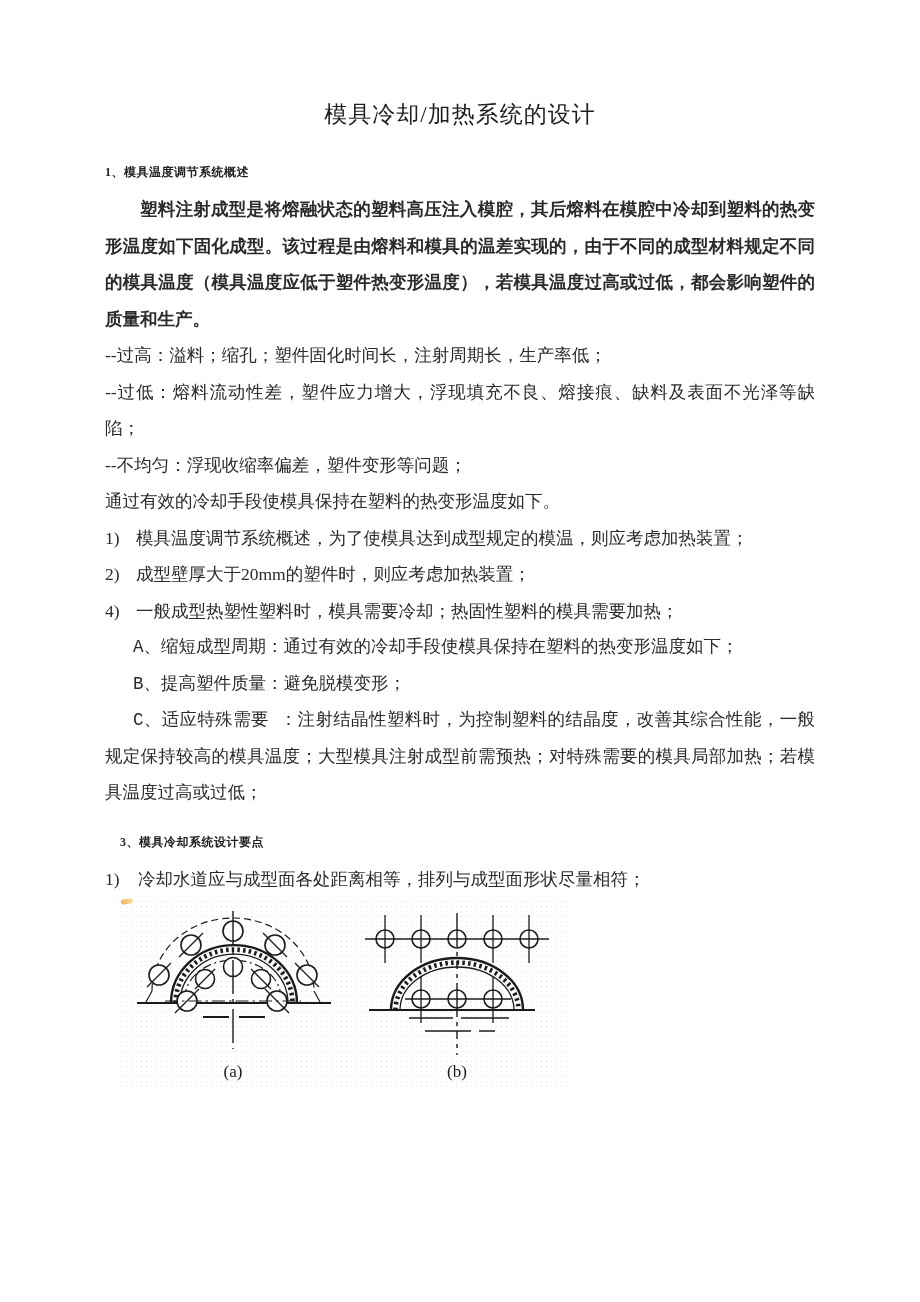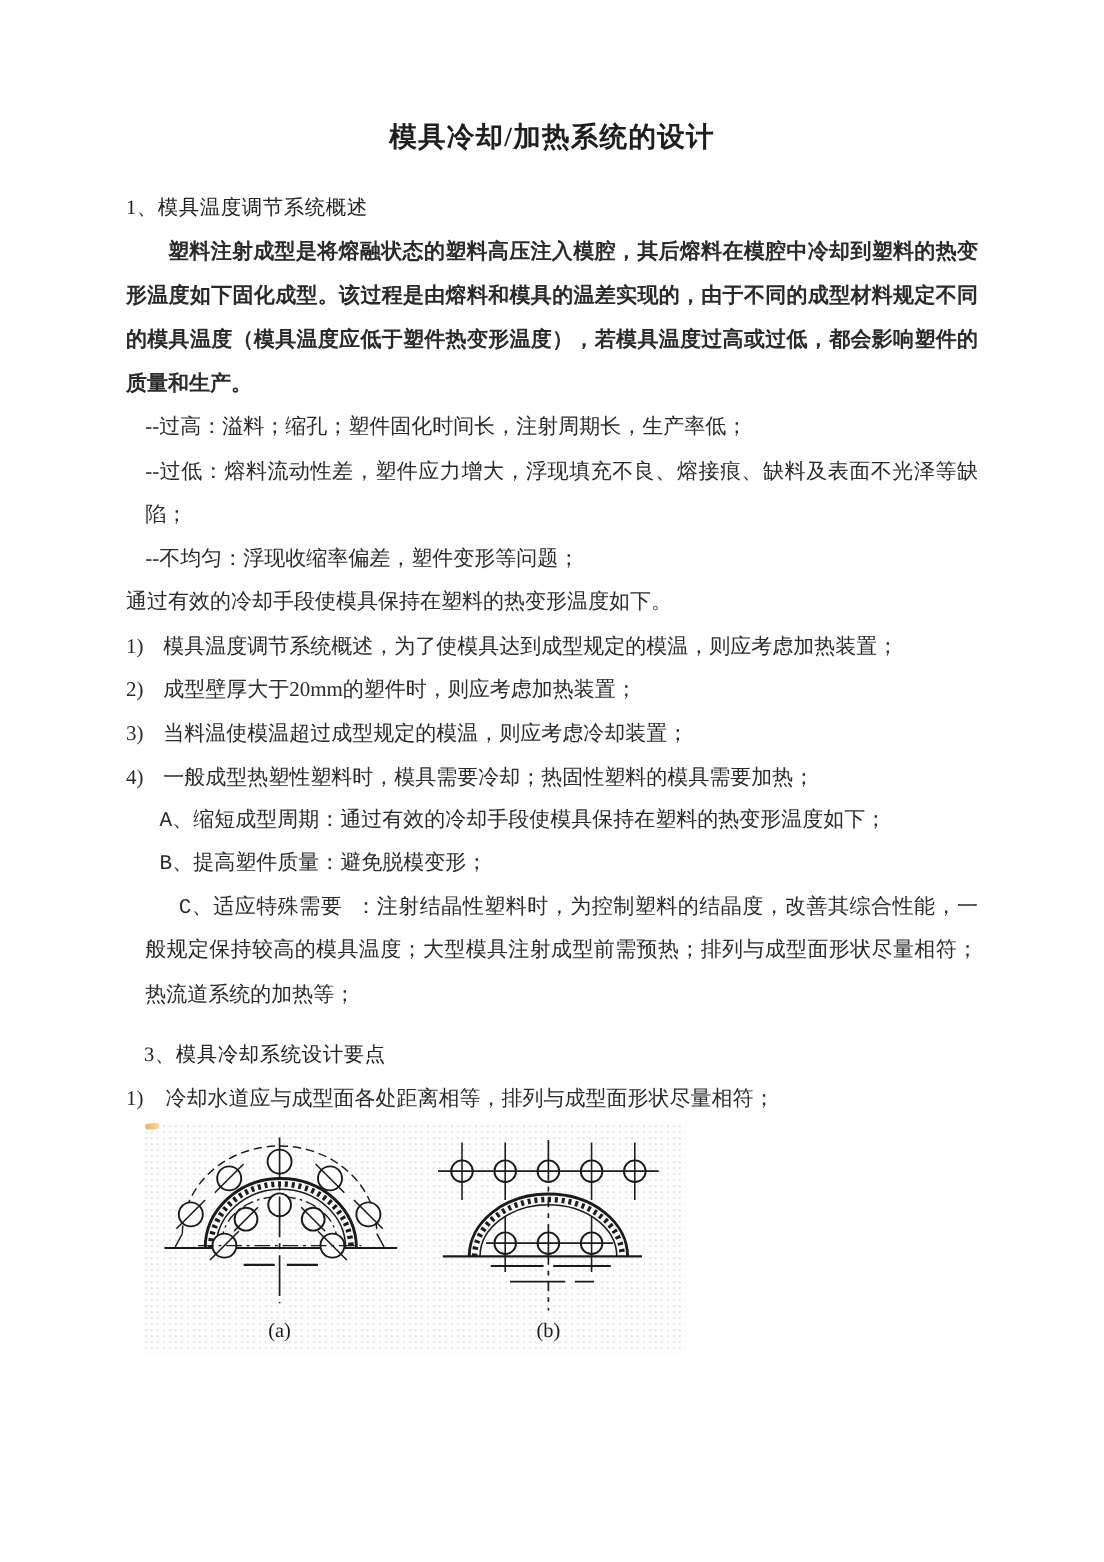--- a/index.html
+++ b/index.html
@@ -3,33 +3,33 @@
 <meta charset="utf-8">
 <style>
   html,body{margin:0;padding:0;background:#ffffff;}
   .page{
     width:920px;height:1302px;box-sizing:border-box;
     padding:100px 105px 0 105px;
     font-family:"Liberation Serif","DejaVu Serif",serif;
     color:#262626;position:relative;overflow:hidden;background:#ffffff;
   }
   .doc-title{
-    font-size:23px;font-weight:bold;text-align:center;
+    font-size:23px;font-weight:normal;text-align:center;
     margin:0;line-height:30px;letter-spacing:1px;color:#1e1e1e;
   }
   .sec-h{
-    font-size:17px;font-weight:normal;line-height:37px;margin:0;color:#222222;
+    font-size:12px;font-weight:bold;line-height:37px;margin:0;color:#222222;
     letter-spacing:0.5px;
   }
   .sec1-h{margin-top:24px;}
   .sec2-h{margin-top:6px;}
   .sec3-h{margin-top:12px;margin-left:15px;}
   .body-text{font-size:17.5px;line-height:36.5px;margin:0;color:#2a2a2a;}
   .intro{text-indent:35px;text-align:justify;font-weight:bold;}
-  .justify{text-align:justify;margin-left:16px;}
+  .justify{text-align:justify;}
   .num-item .n{display:inline-block;width:31px;}
   .sec3-item{}
   .sec3-item .n{display:inline-block;width:33px;}
   .lettered{text-indent:28px;font-family:Liberation Mono, monospace;}
   .figure{
     margin-left:14px;margin-top:2px;width:452px;height:192px;position:relative;
     background-color:#fffefe;
     background-image:radial-gradient(circle,#ecdfe9 0.9px,rgba(255,255,255,0) 1px);
     background-size:5px 5px;
   }
@@ -53,26 +53,25 @@
   <p class="sec-h sec1-h">1、模具温度调节系统概述</p>
   <p class="body-text intro">塑料注射成型是将熔融状态的塑料高压注入模腔，其后熔料在模腔中冷却到塑料的热变形温度如下固化成型。该过程是由熔料和模具的温差实现的，由于不同的成型材料规定不同的模具温度（模具温度应低于塑件热变形温度），若模具温度过高或过低，都会影响塑件的质量和生产。</p>
 
   <p class="body-text justify">--过高：溢料；缩孔；塑件固化时间长，注射周期长，生产率低；</p>
   <p class="body-text justify">--过低：熔料流动性差，塑件应力增大，浮现填充不良、熔接痕、缺料及表面不光泽等缺陷；</p>
   <p class="body-text justify">--不均匀：浮现收缩率偏差，塑件变形等问题；</p>
   <p class="body-text">通过有效的冷却手段使模具保持在塑料的热变形温度如下。</p>
 
   <p class="body-text num-item"><span class="n">1)</span><span>模具温度调节系统概述，为了使模具达到成型规定的模温，则应考虑加热装置；</span></p>
   <p class="body-text num-item"><span class="n">2)</span><span>成型壁厚大于20mm的塑件时，则应考虑加热装置；</span></p>
-  <p class="body-text num-item"><span class="n">3)</span><span>当料温使模温超过成型规定的模温，则应考虑冷却装置；</span></p>
   <p class="body-text num-item"><span class="n">4)</span><span>一般成型热塑性塑料时，模具需要冷却；热固性塑料的模具需要加热；</span></p>
 
   <p class="body-text lettered">A、缩短成型周期：通过有效的冷却手段使模具保持在塑料的热变形温度如下；</p>
   <p class="body-text lettered">B、提高塑件质量：避免脱模变形；</p>
-  <p class="body-text lettered justify">C、适应特殊需要 ：注射结晶性塑料时，为控制塑料的结晶度，改善其综合性能，一般规定保持较高的模具温度；大型模具注射成型前需预热；排列与成型面形状尽量相符；热流道系统的加热等；</p>
+  <p class="body-text lettered justify">C、适应特殊需要 ：注射结晶性塑料时，为控制塑料的结晶度，改善其综合性能，一般规定保持较高的模具温度；大型模具注射成型前需预热；对特殊需要的模具局部加热；若模具温度过高或过低；</p>
 
   <p class="sec-h sec3-h">3、模具冷却系统设计要点</p>
   <p class="body-text num-item sec3-item"><span class="n">1)</span><span>冷却水道应与成型面各处距离相等，排列与成型面形状尽量相符；</span></p>
 
   <div class="figure">
     <div class="scan-mark"></div>
     <svg class="fig-svg" width="452" height="192" viewBox="0 0 452 192">
 
       <g>
 

